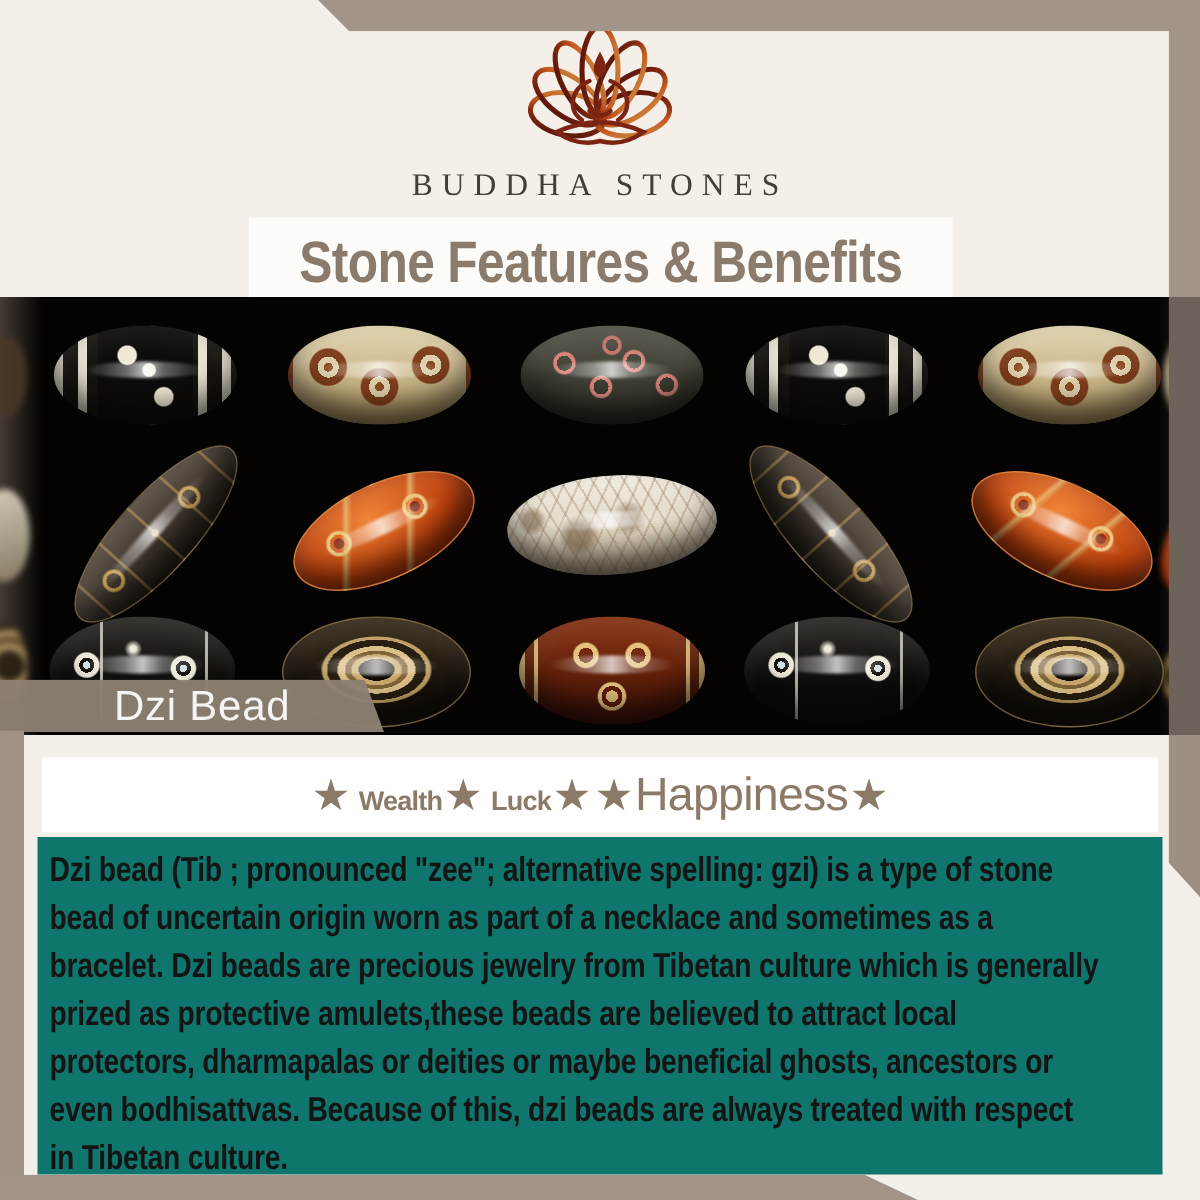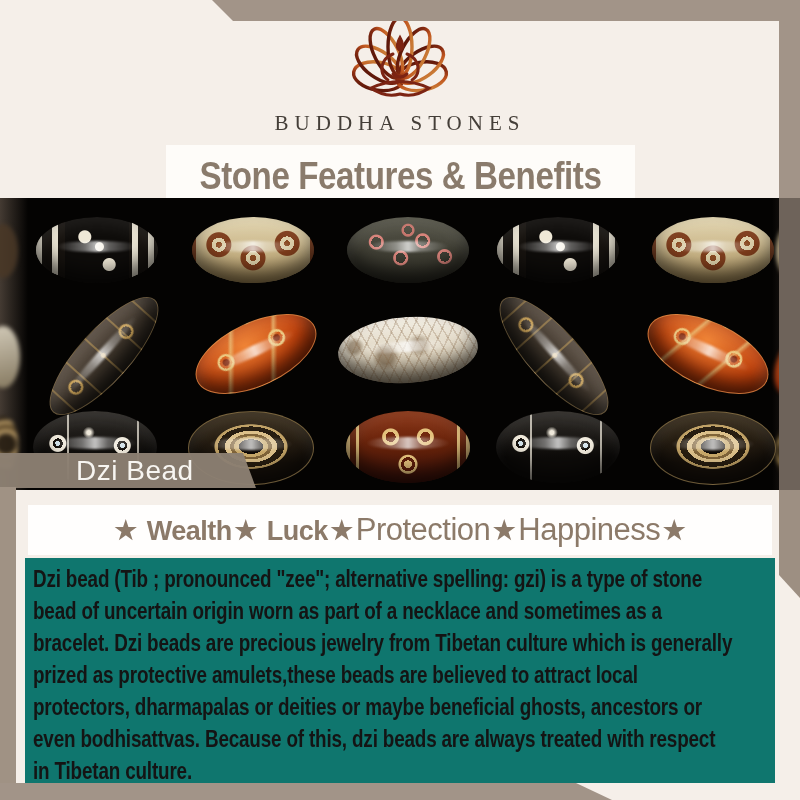--- a/index.html
+++ b/index.html
@@ -149,21 +149,21 @@
   }
   .dzi-label span{padding-left:76px; font-size:28px; color:#f7f5f1; letter-spacing:.5px;}
   
   .benefits{
     position:absolute; top:505px; left:28px; width:744px; height:50px;
     background:#fffefd; z-index:2;
     display:flex; align-items:center; justify-content:center;
     color:#8c7a69; white-space:nowrap;
   }
   .benefits .star{font-size:29px; margin:0 1px;}
-  .benefits .ben-b{font-weight:700; font-size:27px; letter-spacing:-.5px;}
+  .benefits .ben-b{font-weight:700; font-size:18px; letter-spacing:-.5px;}
   .benefits .ben-l{font-weight:400; font-size:31px; letter-spacing:-.5px;}
   
   .desc{
     position:absolute; top:558px; left:25px; width:750px; height:225px;
     background:#0f766e; z-index:2; overflow:hidden;
   }
   .desc p{
     margin:5px 0 0 8px; width:910px;
     transform:scaleX(.82); transform-origin:left top;
     font-size:23px; line-height:32px; font-weight:700; color:#141414;
@@ -244,21 +244,20 @@
     <span>Dzi Bead</span>
   </div>
 
   <div class="benefits">
     <span style="display:flex;align-items:baseline;">
         <span class="star">★</span>
         <span class="ben-b">&nbsp;Wealth</span>
         <span class="star">★</span>
         <span class="ben-b">&nbsp;Luck</span>
         <span class="star">★</span>
-        <span class="ben-l">Protection</span>
         <span class="star">★</span>
         <span class="ben-l">Happiness</span>
         <span class="star">★</span>
       </span>
   </div>
 
   <div class="desc">
     <p>Dzi bead (Tib ; pronounced "zee"; alternative spelling: gzi) is a type of stone
 bead of uncertain origin worn as part of a necklace and sometimes as a
 bracelet. Dzi beads are precious jewelry from Tibetan culture which is generally

